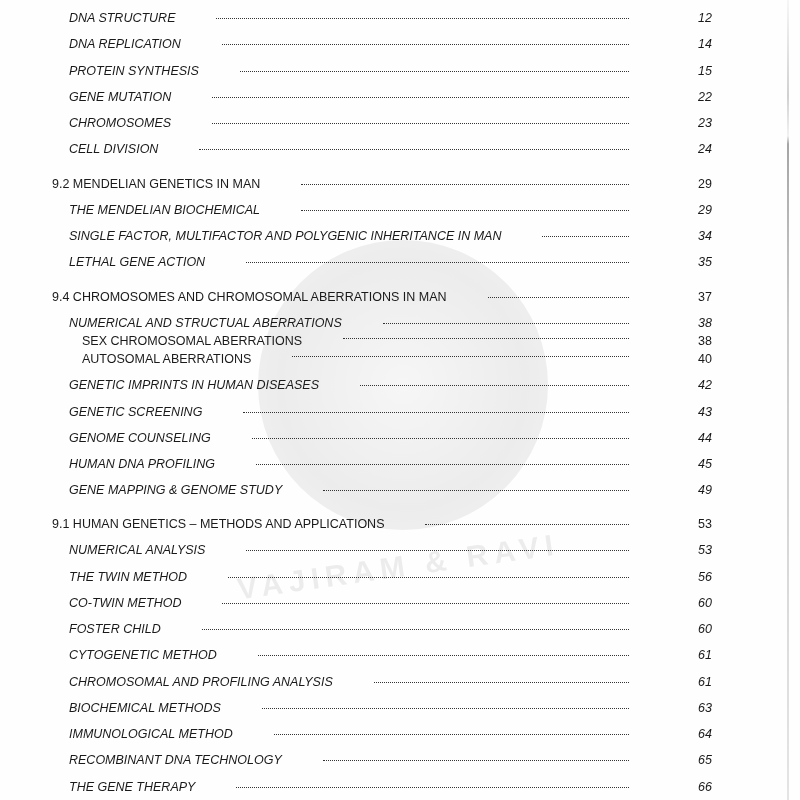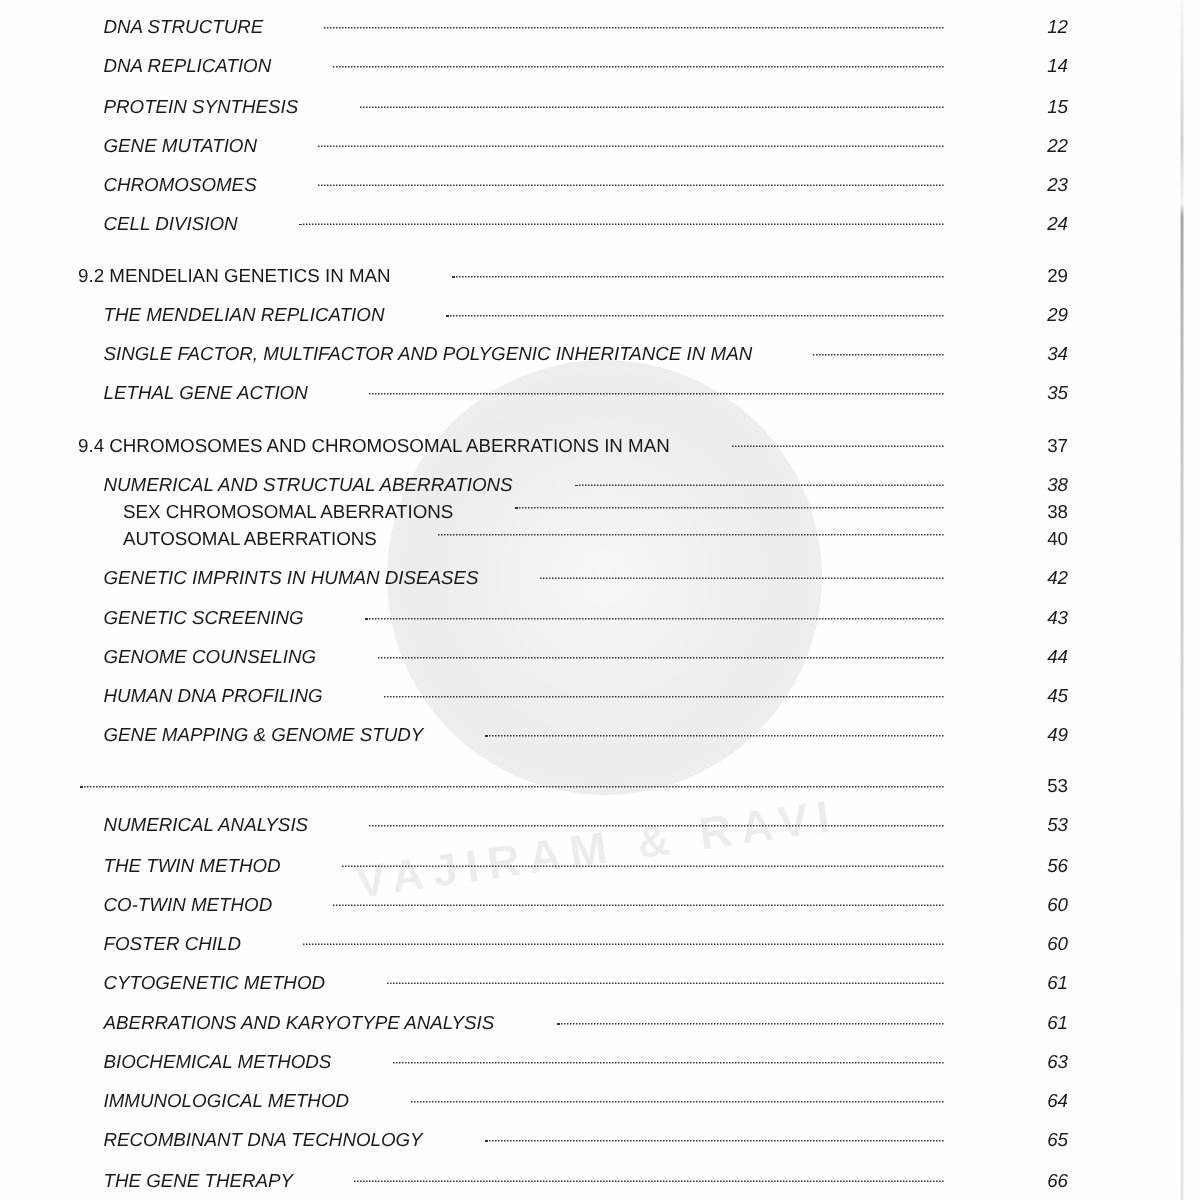--- a/index.html
+++ b/index.html
@@ -119,21 +119,21 @@
         <span class="leader"></span>
         <span class="page-num">24</span>
       </div>
 
     <div class="row head" style="top:176px">
         <span class="label">9.2 MENDELIAN GENETICS IN MAN</span>
         <span class="leader"></span>
         <span class="page-num">29</span>
       </div>
     <div class="row sub" style="top:202px">
-        <span class="label">THE MENDELIAN REPLICATION</span>
+        <span class="label">THE MENDELIAN BIOCHEMICAL</span>
         <span class="leader"></span>
         <span class="page-num">29</span>
       </div>
     <div class="row sub" style="top:228px">
         <span class="label">SINGLE FACTOR, MULTIFACTOR AND POLYGENIC INHERITANCE IN MAN</span>
         <span class="leader"></span>
         <span class="page-num">34</span>
       </div>
     <div class="row sub" style="top:254px">
         <span class="label">LETHAL GENE ACTION</span>
@@ -181,20 +181,21 @@
         <span class="leader"></span>
         <span class="page-num">45</span>
       </div>
     <div class="row sub" style="top:482px">
         <span class="label">GENE MAPPING &amp; GENOME STUDY</span>
         <span class="leader"></span>
         <span class="page-num">49</span>
       </div>
 
     <div class="row head" style="top:516px">
+        <span class="label">9.1 HUMAN GENETICS – METHODS AND APPLICATIONS</span>
         <span class="leader"></span>
         <span class="page-num">53</span>
       </div>
     <div class="row sub" style="top:542px">
         <span class="label">NUMERICAL ANALYSIS</span>
         <span class="leader"></span>
         <span class="page-num">53</span>
       </div>
     <div class="row sub" style="top:569px">
         <span class="label">THE TWIN METHOD</span>
@@ -210,21 +211,21 @@
         <span class="label">FOSTER CHILD</span>
         <span class="leader"></span>
         <span class="page-num">60</span>
       </div>
     <div class="row sub" style="top:647px">
         <span class="label">CYTOGENETIC METHOD</span>
         <span class="leader"></span>
         <span class="page-num">61</span>
       </div>
     <div class="row sub" style="top:674px">
-        <span class="label">ABERRATIONS AND KARYOTYPE ANALYSIS</span>
+        <span class="label">CHROMOSOMAL AND PROFILING ANALYSIS</span>
         <span class="leader"></span>
         <span class="page-num">61</span>
       </div>
     <div class="row sub" style="top:700px">
         <span class="label">BIOCHEMICAL METHODS</span>
         <span class="leader"></span>
         <span class="page-num">63</span>
       </div>
     <div class="row sub" style="top:726px">
         <span class="label">IMMUNOLOGICAL METHOD</span>

